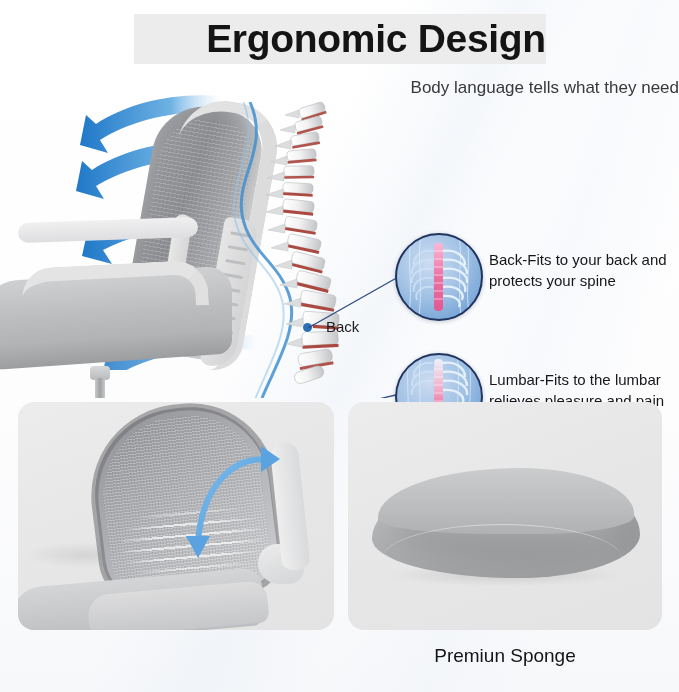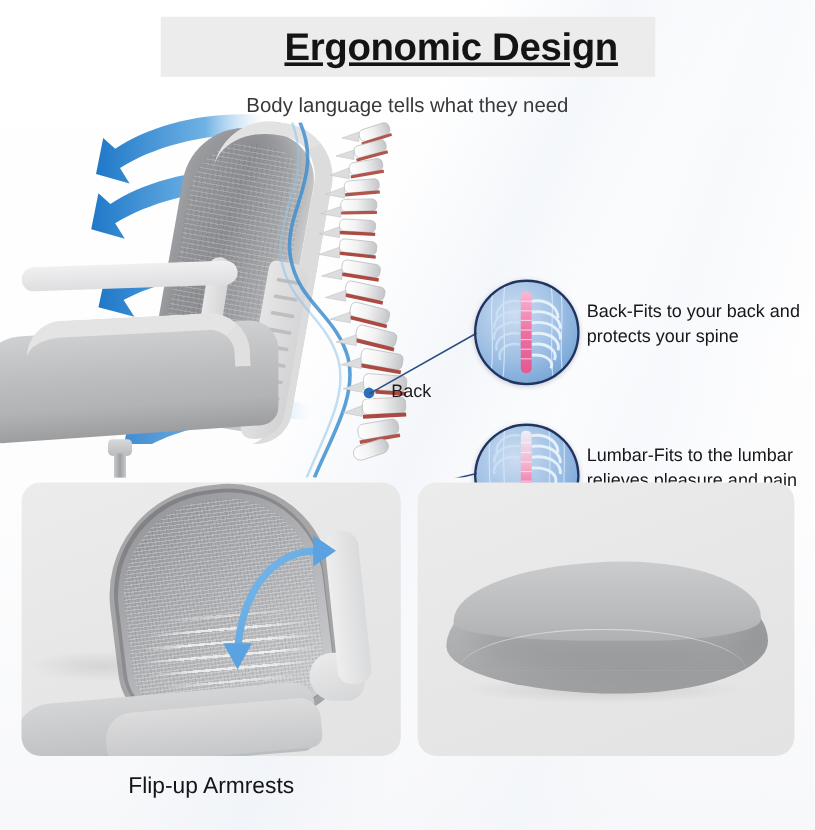--- a/index.html
+++ b/index.html
@@ -22,26 +22,25 @@
   }
 
   
   .title-band{
     position:absolute;left:134px;top:14px;width:412px;height:50px;
     background:#ececed;
   }
   .title-text{
     position:absolute;left:134px;top:14px;width:484px;height:50px;
     display:flex;align-items:center;justify-content:center;
-    font-size:32px;font-weight:700;color:#141414;letter-spacing:-.3px;
+    font-size:39px;font-weight:700;color:#141414;letter-spacing:-.3px;
     white-space:nowrap;
-    text-decoration:underline;
   }
   .subtitle{
-    position:absolute;left:0;top:78px;width:679px;text-align:center;
+    position:absolute;left:0;top:78px;width:679px;text-align:right;
     font-size:17px;color:#39393b;
   }
 
   
   .top-scene{position:absolute;left:0;top:98px;width:679px;height:300px;}
 
   
   .chair{position:absolute;left:-6px;top:0px;width:300px;height:300px;}
   .chair-backrest{
     position:absolute;left:145px;top:8px;width:108px;height:250px;
@@ -544,15 +543,15 @@
 
   <div class="panel panel-right">
     <div class="cush">
       <div class="cush-shadow"></div>
       <div class="cush-body"></div>
       <div class="cush-top"></div>
       <div class="cush-seam"></div>
     </div>
   </div>
 
-  <div class="caption cap-left">Flip-up Armrests</div>
+  <div class="caption cap-right">Premiun Sponge</div>
 
 </div>
 
 </body></html>

